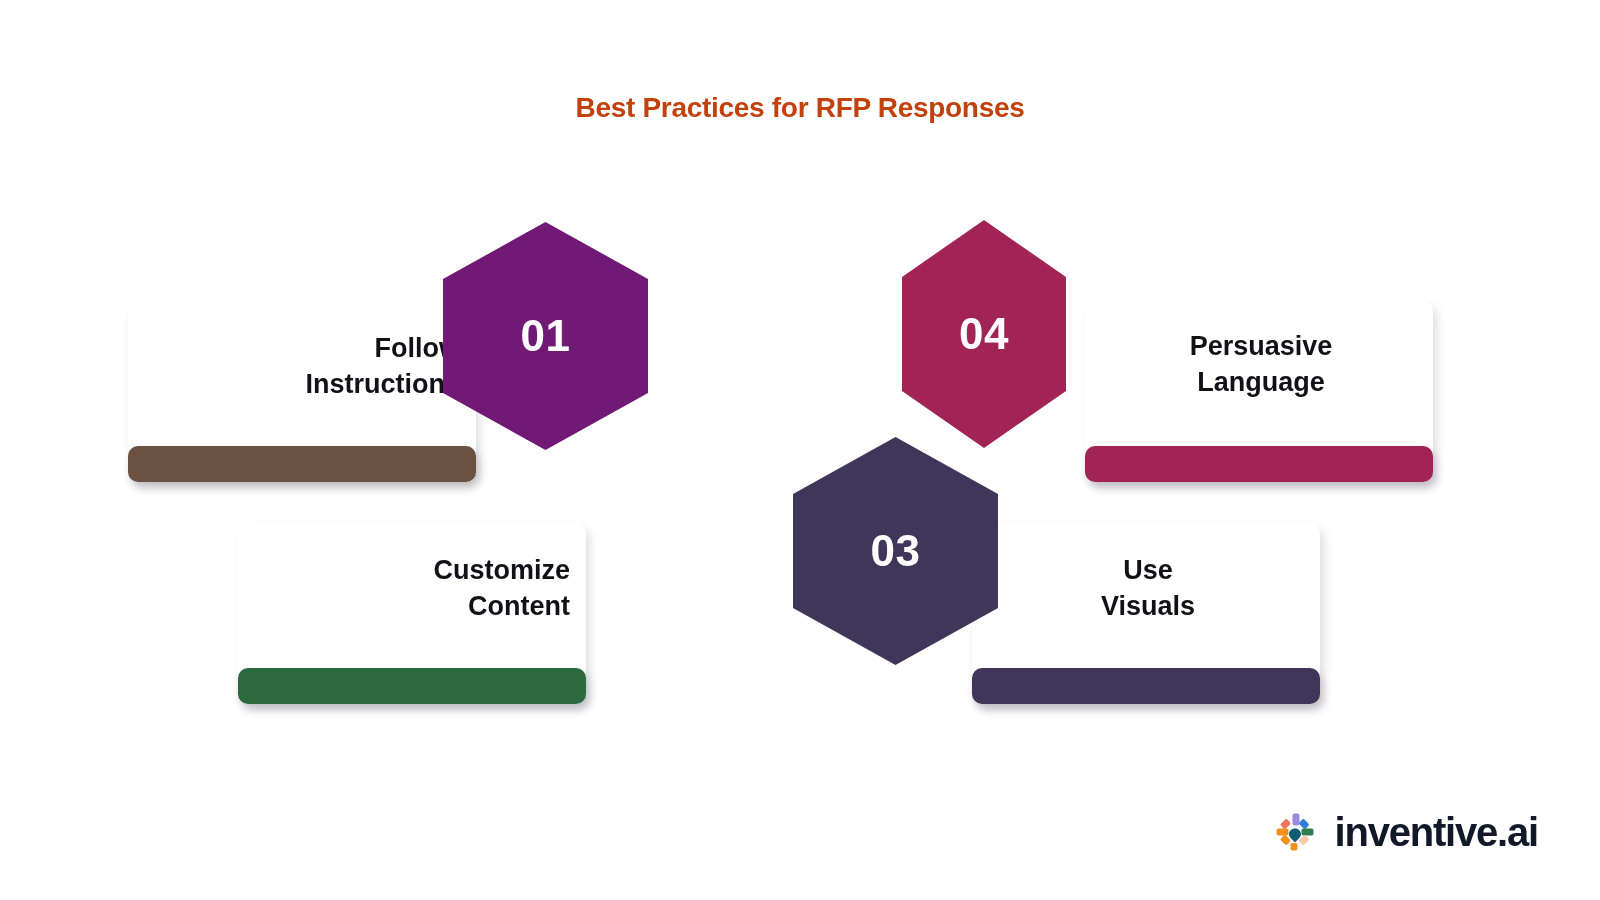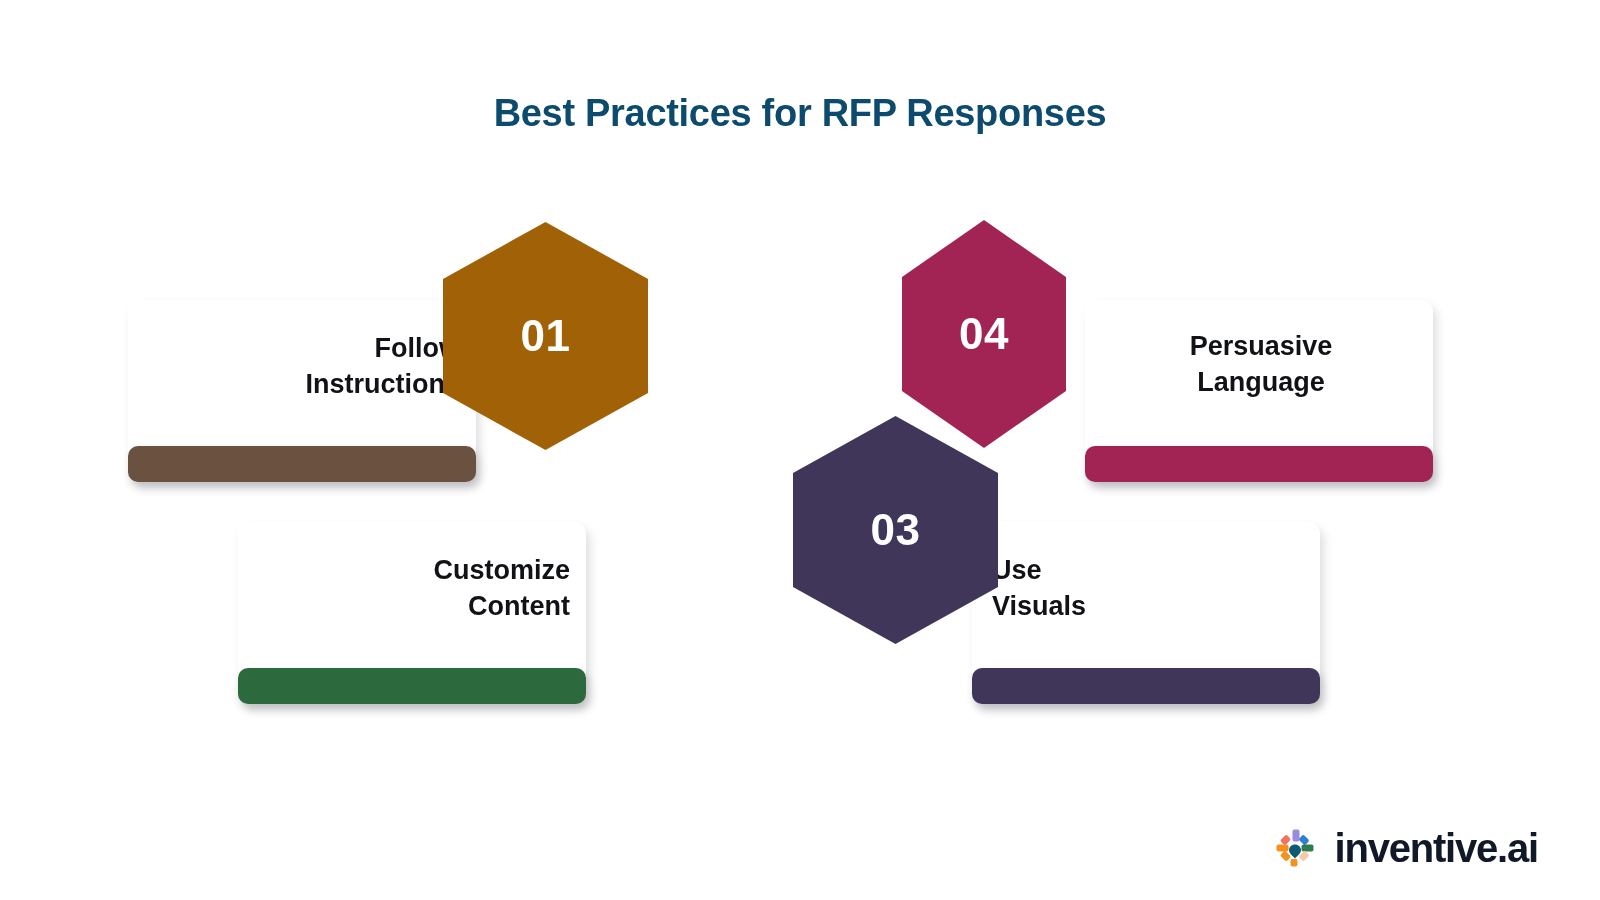--- a/index.html
+++ b/index.html
@@ -21,23 +21,23 @@
     background: #ffffff;
   }
 
   
   .title {
     position: absolute;
     left: 0;
     top: 92px;
     width: 1600px;
     text-align: center;
-    font-size: 38px;
+    font-size: 28px;
     font-weight: bold;
-    color: #0c4a6e;
+    color: #c2410c;
     letter-spacing: -0.3px;
   }
 
   
   .card {
     position: absolute;
     background: #ffffff;
     border-radius: 12px;
     box-shadow: 4px 6px 10px rgba(80,80,90,0.18);
   }
@@ -73,21 +73,21 @@
     font-weight: bold;
     color: #ffffff;
     letter-spacing: 0.5px;
     line-height: 1;
   }
 
   
   .logo {
     position: absolute;
     right: 62px;
-    bottom: 32px;
+    bottom: 48px;
     display: flex;
     align-items: center;
     gap: 20px;
   }
   .logo-mark {
     width: 40px;
     height: 40px;
     position: relative;
     flex: 0 0 auto;
   }
@@ -104,36 +104,36 @@
 
 <div id="stage">
 
   <div class="title">Best Practices for RFP Responses</div>
 
   <div class="card" style="left:128px; top:300px; width:348px; height:182px;">
     <div class="card-bar" style="background:#6B5140;"></div>
   </div>
   <div class="card-label" style="left:148px; top:330px; width:312px; text-align:right;">Follow
 Instructions</div>
-  <div class="hex" style="left:443px; top:222px; width:205px; height:228px; background:#a16207;">
+  <div class="hex" style="left:443px; top:222px; width:205px; height:228px; background:#701a75;">
     <span class="hex-num">01</span>
   </div>
 
   <div class="card" style="left:238px; top:522px; width:348px; height:182px;">
     <div class="card-bar" style="background:#2C6A3D;"></div>
   </div>
   <div class="card-label" style="left:258px; top:552px; width:312px; text-align:right;">Customize
 Content</div>
 
   <div class="card" style="left:972px; top:522px; width:348px; height:182px;">
     <div class="card-bar" style="background:#403659;"></div>
   </div>
-  <div class="card-label" style="left:992px; top:552px; width:312px; text-align:left;">Use
+  <div class="card-label" style="left:992px; top:552px; width:312px; text-align:center;">Use
 Visuals</div>
-  <div class="hex" style="left:793px; top:416px; width:205px; height:228px; background:#403659;">
+  <div class="hex" style="left:793px; top:437px; width:205px; height:228px; background:#403659;">
     <span class="hex-num">03</span>
   </div>
 
   <div class="card" style="left:1085px; top:300px; width:348px; height:182px;">
     <div class="card-bar" style="background:#A12454;"></div>
   </div>
   <div class="card-label" style="left:1105px; top:328px; width:312px; text-align:center;">Persuasive
 Language</div>
   <div class="hex" style="left:902px; top:220px; width:164px; height:228px; background:#A12454;">
     <span class="hex-num">04</span>

